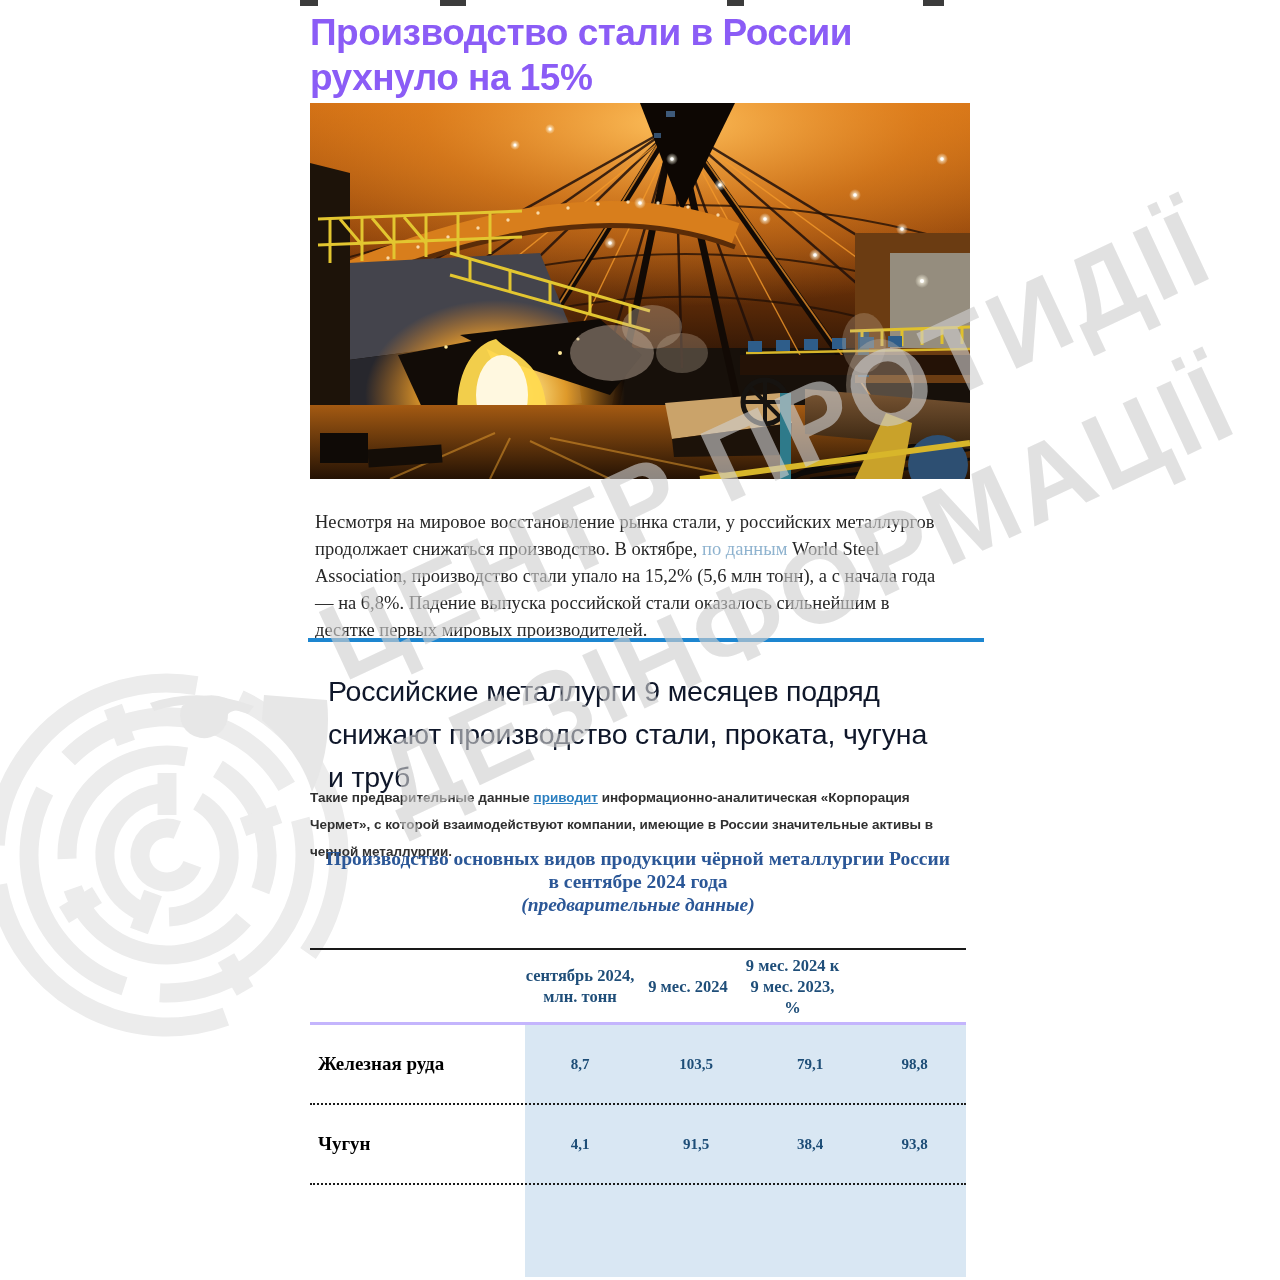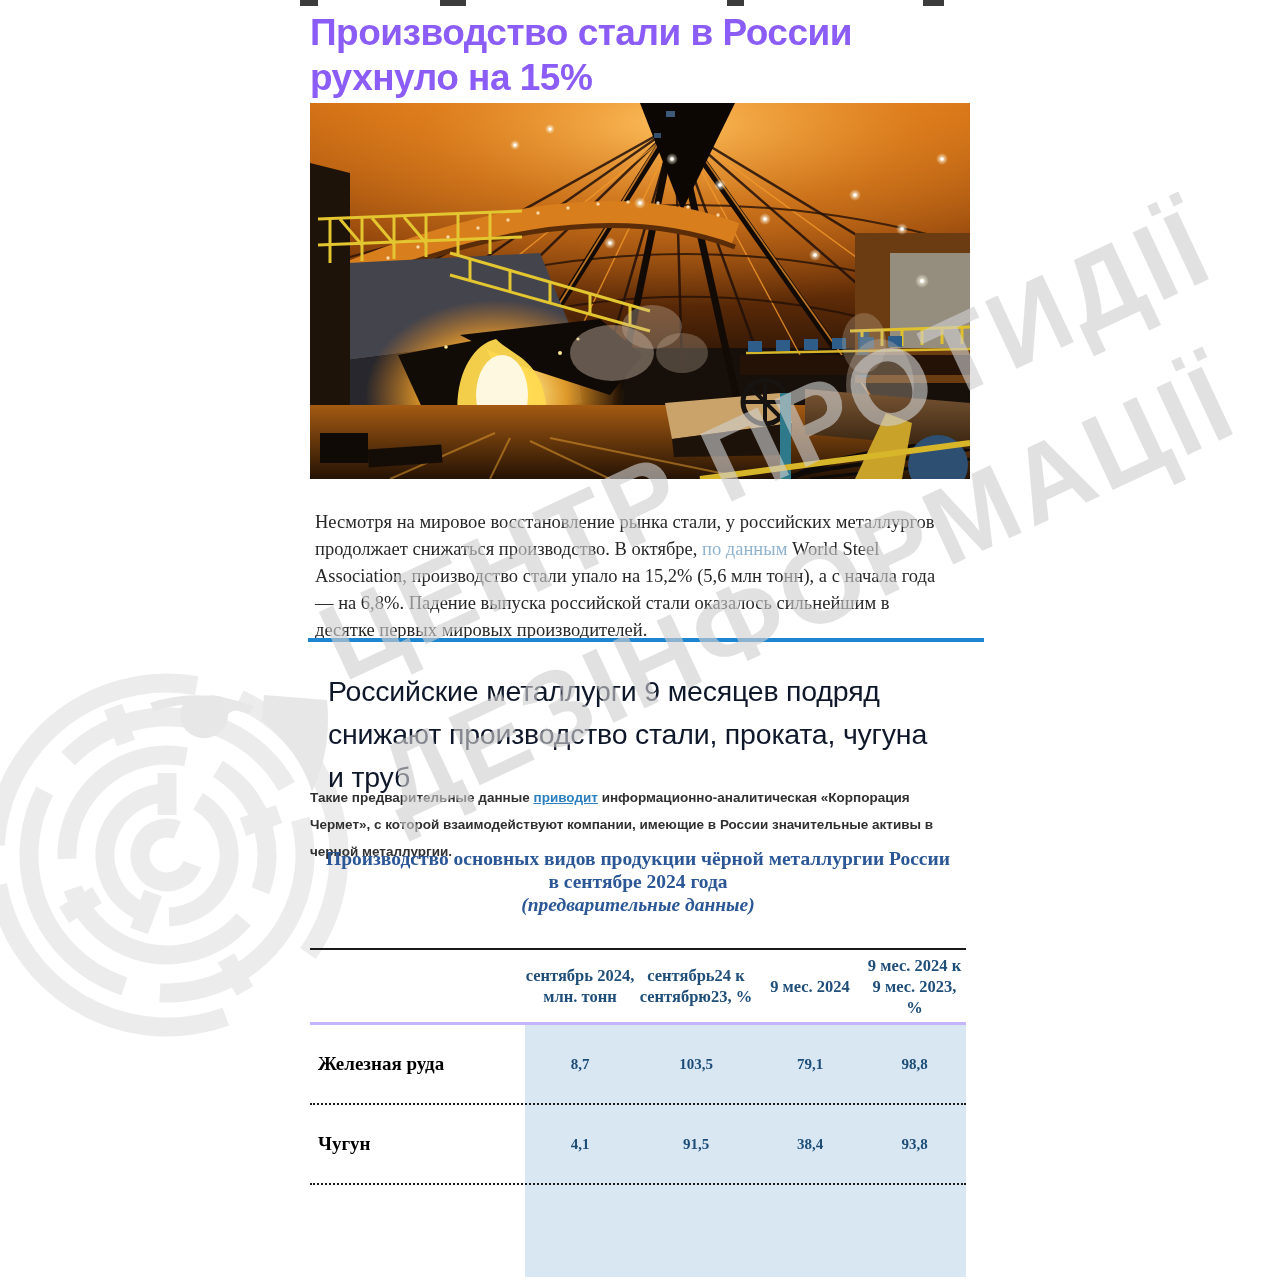--- a/index.html
+++ b/index.html
@@ -360,21 +360,20 @@
     <div>в сентябре 2024 года</div>
     <div class="t-italic">(предварительные данные)</div>
   </div>
 
   <div class="data-table abs">
     <div class="blue-panel"></div>
 
     <div class="thead">
       <div class="cell c0"></div>
       <div class="cell c1">сентябрь 2024, млн. тонн</div>
-      <div class="cell c2">сентябрь24 к сентябрю23, %</div>
       <div class="cell c3">9 мес. 2024</div>
       <div class="cell c4">9 мес. 2024 к 9 мес. 2023, %</div>
     </div>
 
     <div class="trow">
       <div class="label c0">Железная руда</div>
       <div class="val c1">8,7</div>
       <div class="val c2">103,5</div>
       <div class="val c3">79,1</div>
       <div class="val c4">98,8</div>

